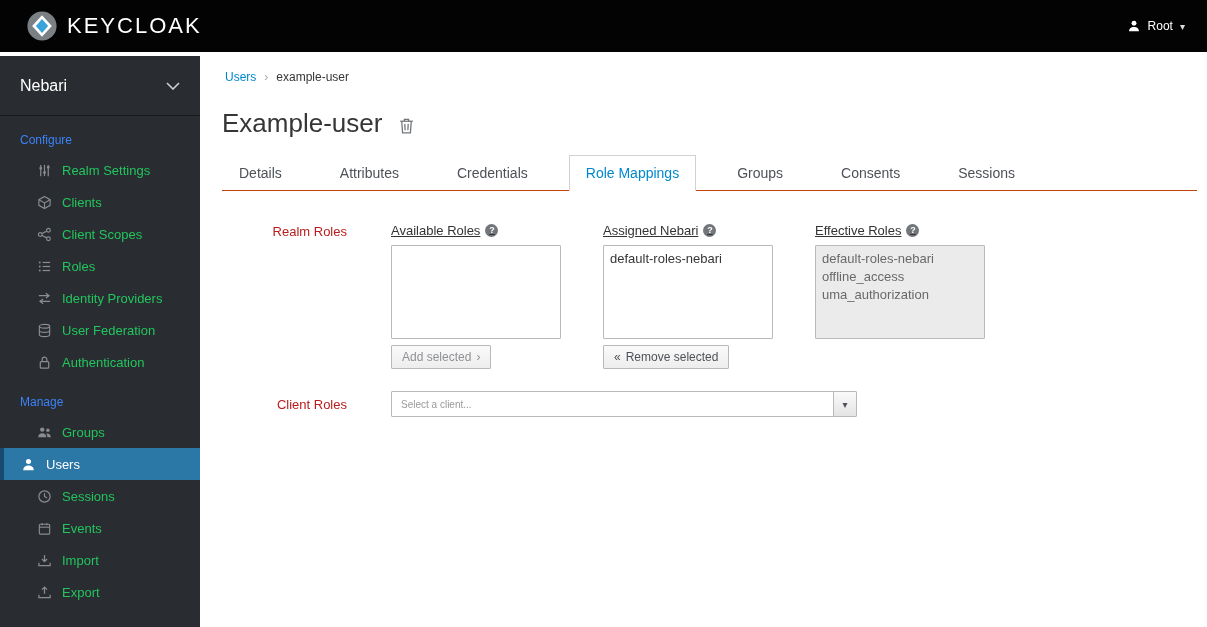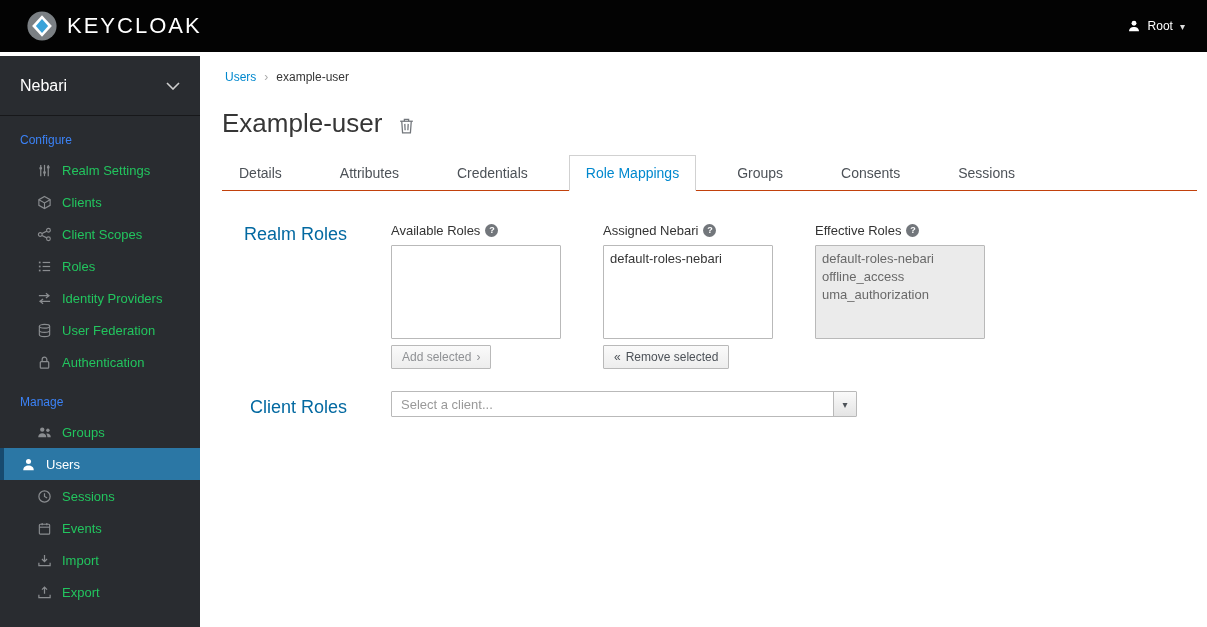--- a/index.html
+++ b/index.html
@@ -61,26 +61,26 @@
     border:1px solid transparent; margin-bottom:-1px; background:transparent;
   }
   .tab.active {
     color:#0088ce; background:#fff;
     border-color:#d1d1d1; border-bottom-color:#fff;
   }
 
   
   .form { padding-top:32px; }
   .form-row { display:flex; margin-bottom:22px; }
-  .form-label { width:125px; flex-shrink:0; text-align:right; margin-right:44px; color:#0369a1; font-size:18px; padding-top:1px; }
+  .form-label { width:125px; flex-shrink:0; text-align:right; margin-right:44px; color:#b91c1c; font-size:13px; padding-top:1px; }
   .form-label.mid { padding-top:6px; }
 
   .roles-columns { display:flex; gap:42px; }
   .role-col { width:170px; }
-  .col-header { display:flex; align-items:center; gap:5px; margin-bottom:7px; color:#333; font-size:13px; }
+  .col-header { display:flex; align-items:center; gap:5px; margin-bottom:7px; color:#333; font-size:13px;text-decoration:underline; }
   .help {
     width:13px; height:13px; border-radius:50%; background:#72767b; color:#fff;
     font-size:9px; line-height:13px; text-align:center; display:inline-block; cursor:pointer;
     font-weight:bold;
   }
   .listbox {
     height:94px; border:1px solid #b9b9b9; background:#fff;
     padding:4px 6px; overflow:auto; border-radius:1px;
   }
   .listbox.disabled { background:#ebebeb; }
@@ -94,21 +94,21 @@
     cursor:pointer;
   }
   .btn-add { color:#8f9194; }
   .btn-remove { color:#4d5258; }
   .btn .chev { font-size:12px; }
 
   .select {
     width:466px; height:26px; border:1px solid #b9b9b9; border-radius:1px;
     display:flex; align-items:stretch; justify-content:space-between; background:#fff; cursor:pointer;
   }
-  .select-value { padding:0 9px; color:#999; font-size:13px; display:flex; align-items:center; }
+  .select-value { padding:0 9px; color:#999; font-size:10px; display:flex; align-items:center; }
   .select-toggle {
     width:23px; border-left:1px solid #b9b9b9; background:linear-gradient(#fafafa,#e4e4e4);
     display:flex; align-items:center; justify-content:center; color:#4d5258; font-size:10px;
   }
 </style>
 </head>
 <body>
 
 <div class="screen">
 

